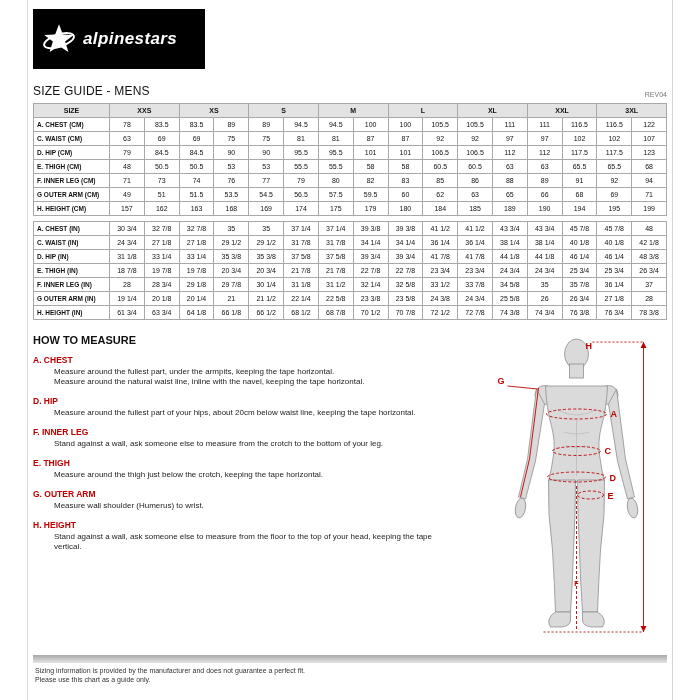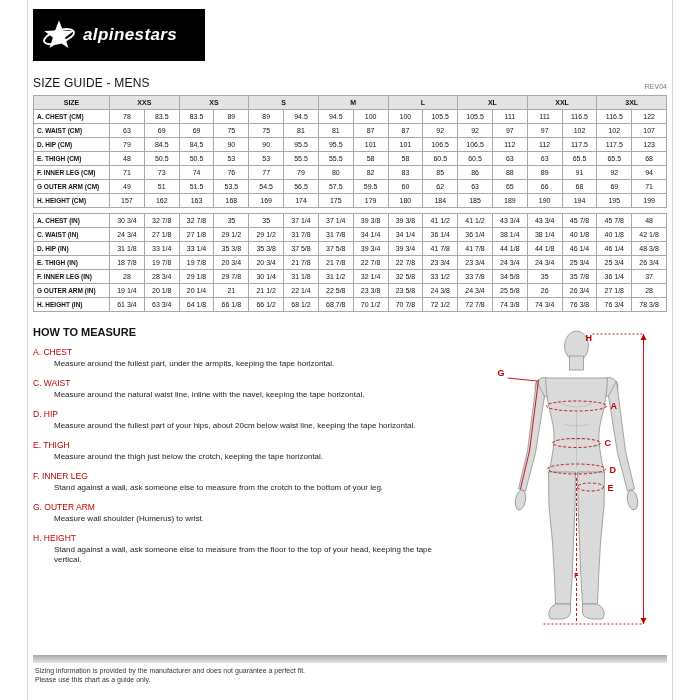--- a/index.html
+++ b/index.html
@@ -22,21 +22,21 @@
     border-left: 1px solid #d6d6d6;
     border-right: 1px solid #d6d6d6;
     padding: 0 5px;
     display: flex;
     flex-direction: column;
   }
   
   .logo {
     margin-top: 9px;
     width: 172px;
-    height: 52px;
+    height: 60px;
     background: #000;
     display: flex;
     align-items: center;
     padding-left: 8px;
     gap: 6px;
   }
   .logo-text {
     color: #fff;
     font-style: italic;
     font-weight: bold;
@@ -83,21 +83,21 @@
     padding: 0;
     background: #fff;
   }
   
   .lower { display: flex; margin-top: 14px; gap: 48px; }
   .measure { flex: 1; padding-right: 8px; }
   .measure h2 { font-size: 11px; font-weight: bold; margin-bottom: 3px; }
   .m-item h3 {
     color: var(--red, #bf0000);
     font-size: 8.5px;
-    font-weight: normal;
+    font-weight: bold;
     margin: 9px 0 2px 0;
   }
   .m-item p { font-size: 8px; color: #1c1c1c; line-height: 1.25; margin-left: 21px; }
   .figure { width: 176px; flex: none; }
   
   footer { margin-top: auto; margin-bottom: 16px; }
   .footer-bar {
     height: 8px;
     background: linear-gradient(#a8a8a8, #e4e4e4);
     margin-bottom: 3px;
@@ -411,34 +411,33 @@
 
     <div class="lower">
       <section class="measure">
         <h2>HOW TO MEASURE</h2>
         <div id="measure-items">
             <div class="m-item">
               <h3>A. CHEST</h3>
               <p>Measure around the fullest part, under the armpits, keeping the tape horizontal.</p>
             </div>
             <div class="m-item">
-              <h3>C. WAIST</h3>
               <p>Measure around the natural waist line, inline with the navel, keeping the tape horizontal.</p>
             </div>
             <div class="m-item">
               <h3>D. HIP</h3>
               <p>Measure around the fullest part of your hips, about 20cm below waist line, keeping the tape horizontal.</p>
             </div>
             <div class="m-item">
+              <h3>F. INNER LEG</h3>
+              <p>Stand against a wall, ask someone else to measure from the crotch to the bottom of your leg.</p>
+            </div>
+            <div class="m-item">
               <h3>E. THIGH</h3>
               <p>Measure around the thigh just below the crotch, keeping the tape horizontal.</p>
-            </div>
-            <div class="m-item">
-              <h3>F. INNER LEG</h3>
-              <p>Stand against a wall, ask someone else to measure from the crotch to the bottom of your leg.</p>
             </div>
             <div class="m-item">
               <h3>G. OUTER ARM</h3>
               <p>Measure wall shoulder (Humerus) to wrist.</p>
             </div>
             <div class="m-item">
               <h3>H. HEIGHT</h3>
               <p>Stand against a wall, ask someone else to measure from the floor to the top of your head, keeping the tape vertical.</p>
             </div>
           </div>

